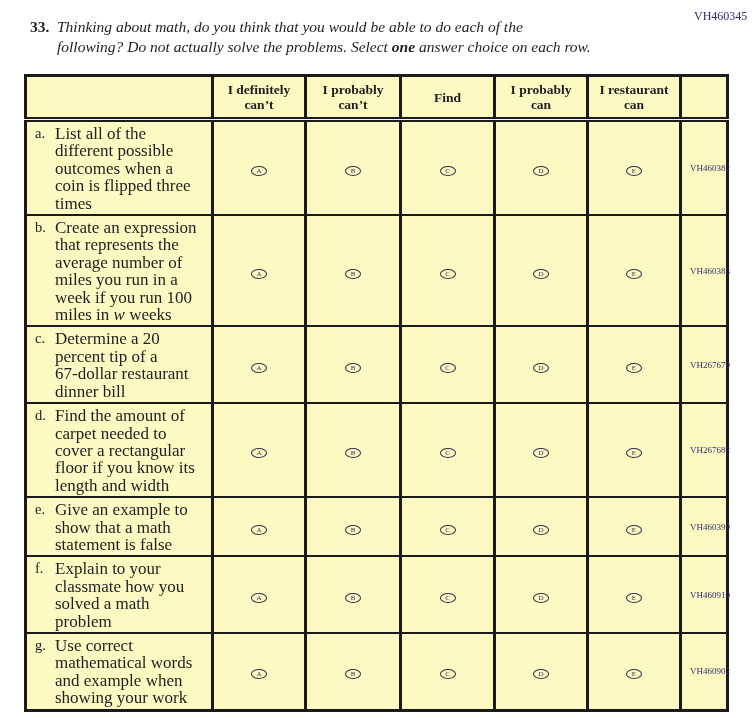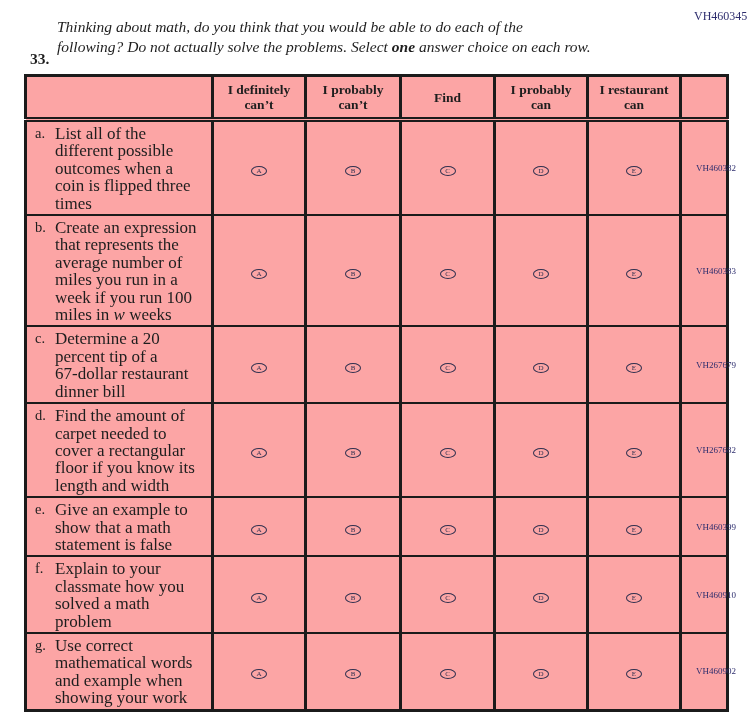--- a/index.html
+++ b/index.html
@@ -18,21 +18,20 @@
     left: 30px; top: 17px;
     display: flex;
     width: 660px;
   }
   .qnum {
     flex: none;
     width: 27px;
     font-weight: bold;
     font-size: 15.5px;
     line-height: 20px;
-    margin-top: 32px;
   }
   .qtext {
     font-size: 15.5px;
     line-height: 20px;
     white-space: pre-line;
     width: 620px;
     font-style: italic;
   }
 
   .form-code-top {
@@ -50,21 +49,21 @@
     width: 702px;
     border-collapse: collapse;
     table-layout: fixed;
     border: 3px solid #1b1b1b;
   }
   table.survey th, table.survey td {
     border: 2px solid #1b1b1b;
     border-left-width: 3px;
     border-right-width: 3px;
     vertical-align: middle;
-    background: #fca5a5;
+    background: #fef9c3;
   }
   table.survey thead th {
     font-size: 13.5px;
     font-weight: bold;
     line-height: 15px;
     text-align: center;
     height: 44px;
     border-bottom: 5px double #1b1b1b;
     padding: 2px 3px;
   }
@@ -96,21 +95,21 @@
   }
   .bubble-letter {
     font-size: 7px;
     line-height: 8px;
     color: #30304f;
     font-family: "Liberation Serif", serif;
   }
   td.code-cell {
     font-size: 9px;
     color: #2e2e6e;
-    padding-left: 14px;
+    padding-left: 8px;
     text-align: left;
     vertical-align: middle;
   }
 
   
   tr.row-a  td { height: 92px; }
   tr.row-b  td { height: 105px; }
   tr.row-c  td { height: 76px; }
   tr.row-d  td { height: 89px; }
   tr.row-e  td { height: 53px; }

